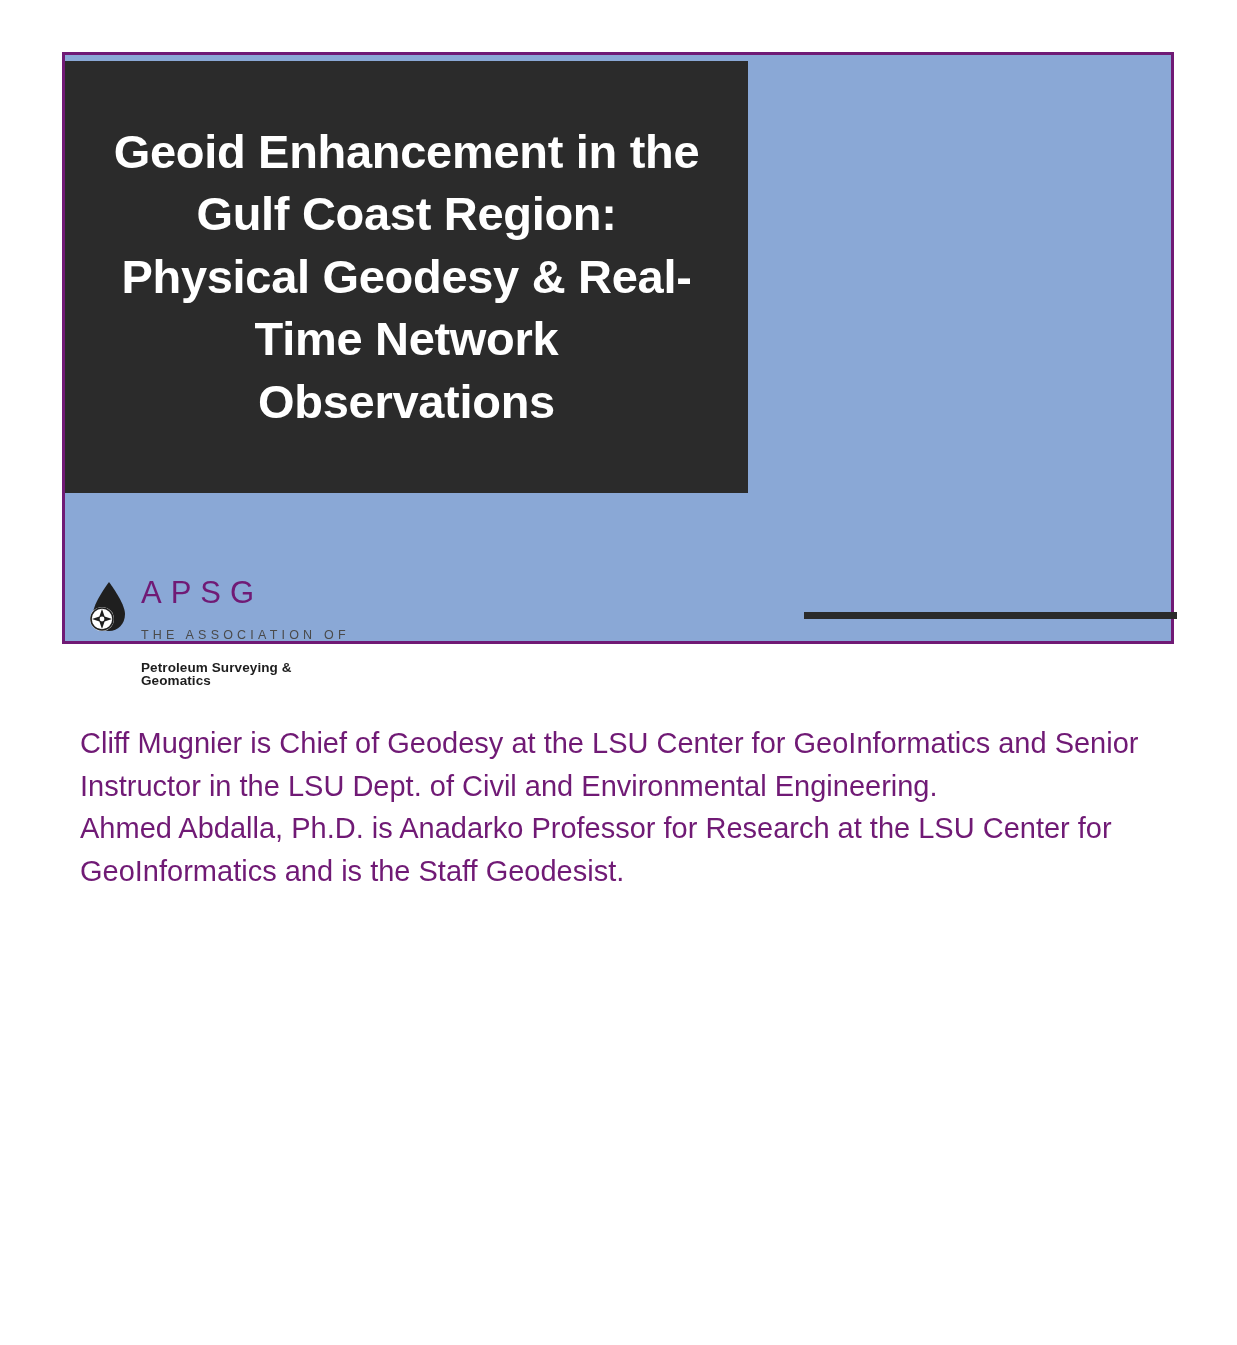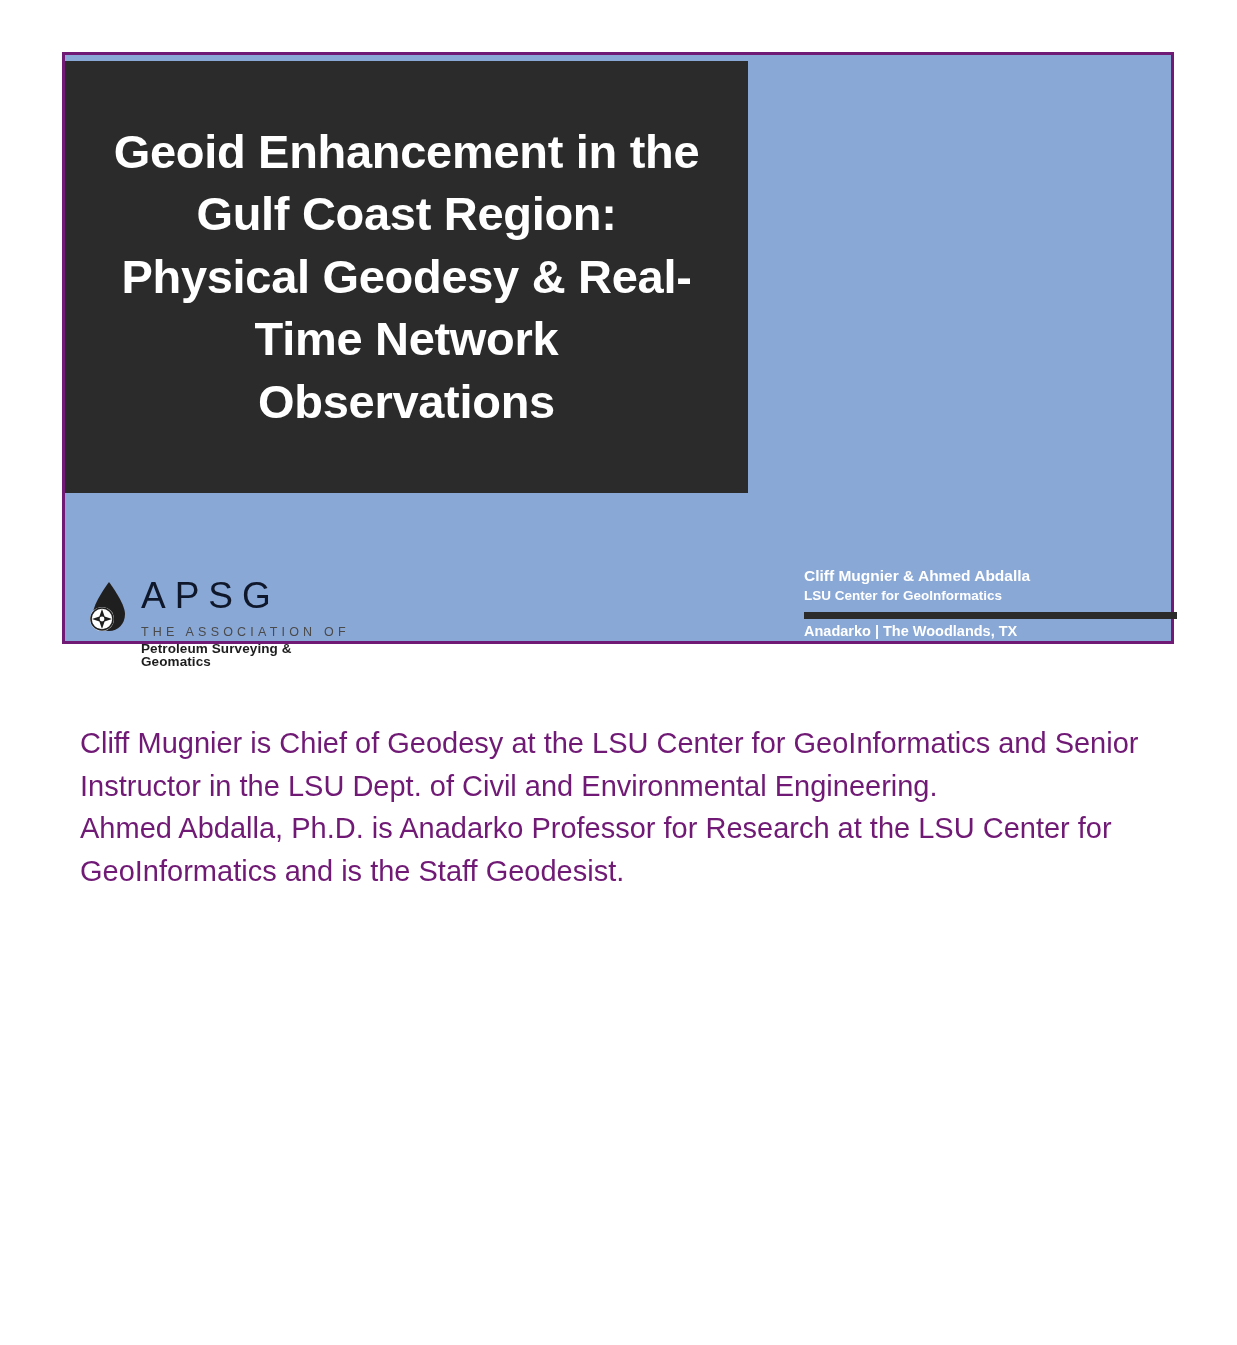--- a/index.html
+++ b/index.html
@@ -66,41 +66,41 @@
     width: 48px;
     height: 56px;
   }
   .logo-text {
     position: absolute;
     left: 56px;
     top: 0px;
   }
   .logo-apsg {
     font-family: "Liberation Sans", sans-serif;
-    font-size: 37px;
-    color: #0f172a;
+    font-size: 31px;
+    color: #701a75;
     letter-spacing: 9px;
     font-weight: normal;
     line-height: 1;
   }
   .logo-assoc {
     font-family: "Liberation Sans", sans-serif;
     font-size: 12.5px;
     color: #4a4a4a;
     letter-spacing: 4.2px;
-    margin-top: 12px;
+    margin-top: 21px;
     line-height: 1;
   }
   .logo-pet {
     font-family: "Liberation Sans", sans-serif;
     font-size: 13.5px;
     color: #1d1d1d;
     font-weight: bold;
     letter-spacing: 0.1px;
-    margin-top: 3px;
+    margin-top: 19px;
     line-height: 1;
   }
 
   
   .presenter {
     position: absolute;
     left: 739px;
     top: 511px;
     width: 330px;
   }
@@ -186,29 +186,24 @@
         <circle cx="17" cy="38" r="2.4" fill="#ffffff"></circle>
       </svg>
     </div>
     <div class="logo-text">
       <div class="logo-apsg">APSG</div>
       <div class="logo-assoc">THE ASSOCIATION OF</div>
       <div class="logo-pet">Petroleum Surveying &amp; Geomatics</div>
     </div>
   </div>
 
-  <div class="presenter">
-    <div class="presenter-name">Cliff Mugnier &amp; Ahmed Abdalla</div>
-    <div class="presenter-org">LSU Center for GeoInformatics</div>
-  </div>
 
   <div class="rule"></div>
 
   <div class="meeting">
-    <div class="meeting-line">Anadarko | The Woodlands, TX</div>
   </div>
 
 </div>
 
 <div class="notes">
   <p>Cliff Mugnier is Chief of Geodesy at the LSU Center for GeoInformatics and Senior Instructor in the LSU Dept. of Civil and Environmental Engineering.</p>
   <p>Ahmed Abdalla, Ph.D. is Anadarko Professor for Research at the LSU Center for GeoInformatics and is the Staff Geodesist.</p>
 </div>
 
 </body></html>

